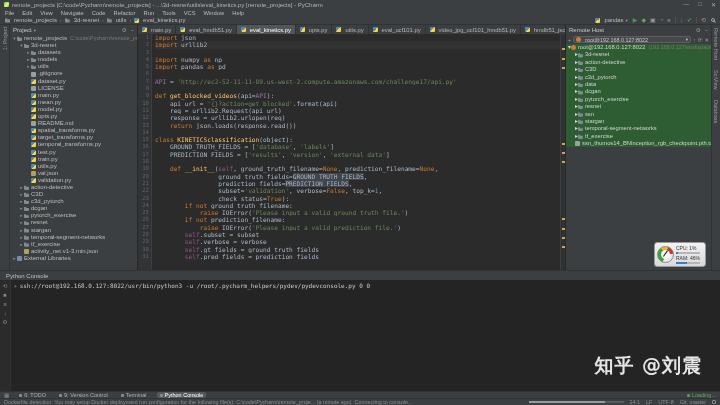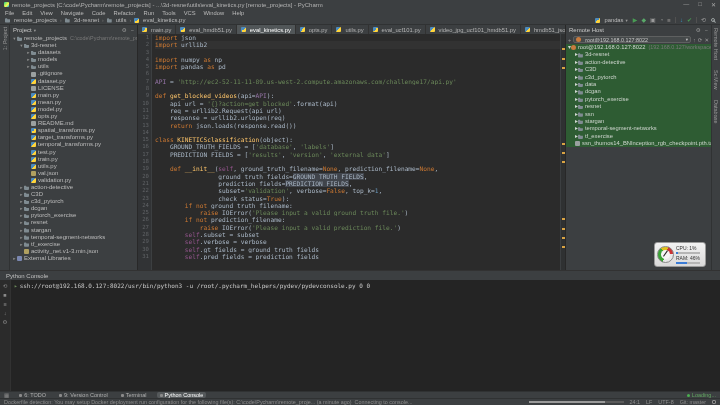--- a/index.html
+++ b/index.html
@@ -561,20 +561,21 @@
   </div>
   <div id="console-body">
     <div id="console-icons">
         <span>⟲</span>
         <span>■</span>
         <span>≡</span>
         <span>↓</span>
         <span>⚙</span>
       </div>
     <div id="console-out"><span id="console-prompt-ico">▸</span><span>ssh://root@192.168.0.127:8022/usr/bin/python3 -u /root/.pycharm_helpers/pydev/pydevconsole.py 0 0</span></div>
+    <div id="watermark">知乎 @刘震</div>
   </div>
 </div>
 
 <div id="bottom-bar">
   <span style="color:#8a8a8a">▦</span>
   <span id="bb-items" style="display:flex;gap:7px;align-items:center">
       <span class="bb-item">
         <span class="bb-bullet"></span>
         <span>6: TODO</span>
       </span>

